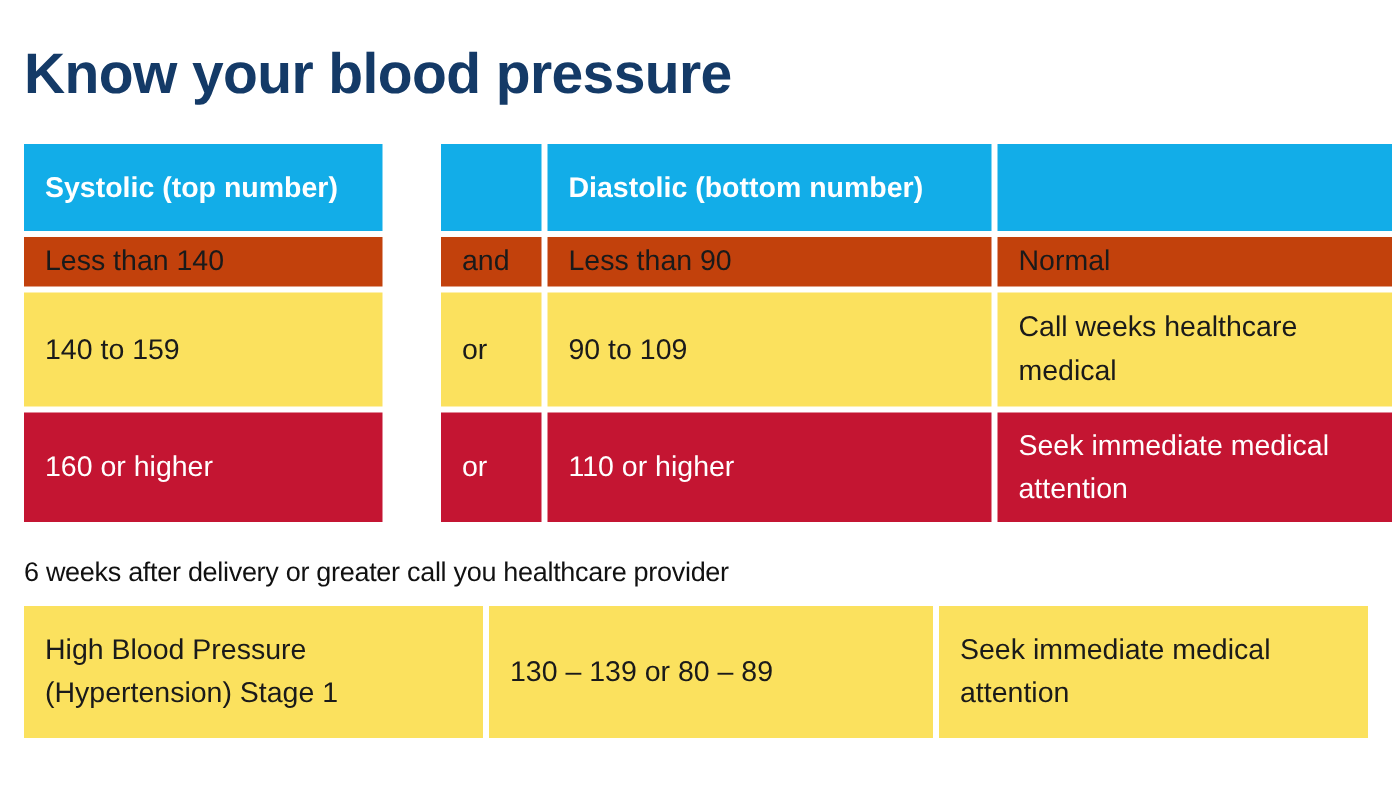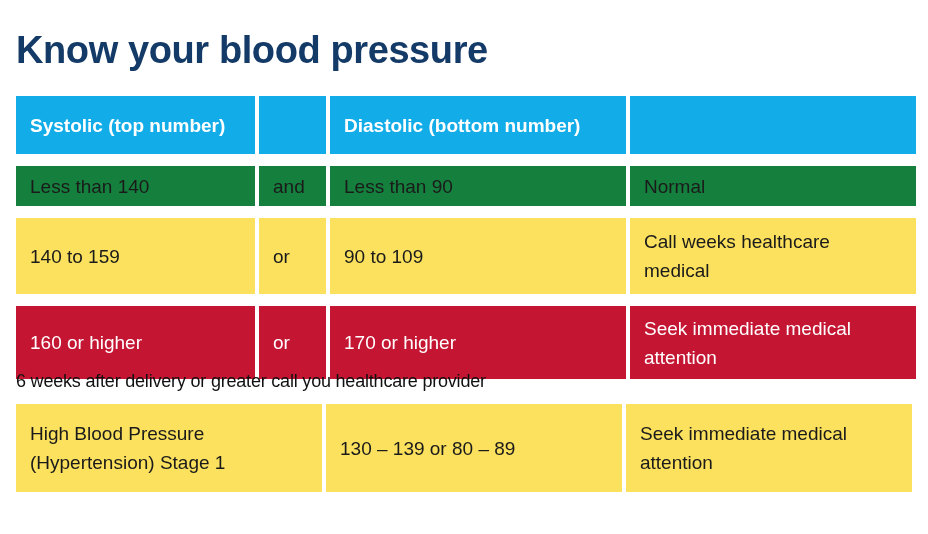--- a/index.html
+++ b/index.html
@@ -36,55 +36,55 @@
   }
 
   
   .table-main {
     position: absolute;
     left: 16px;
     top: 96px;
     width: 896px;
     display: flex;
     flex-direction: column;
-    gap: 12px;
+    gap: 4px;
   }
   .row {
     display: flex;
     gap: 4px;
     width: 100%;
   }
   .cell {
     box-sizing: border-box;
     padding: 0 14px;
     display: flex;
     align-items: center;
     font-size: 19px;
     line-height: 25px;
     color: #1a1a1a;
   }
   .cell .txt { display: block; }
 
   
   .c1 { width: 239px; flex: 0 0 239px; }
-  .c2 { width: 67px;  flex: 0 0 67px; }
+  .c2 { width: 67px;  flex: 0 0 67px; margin-left: 35px; }
   .c3 { width: 296px; flex: 0 0 296px; }
   .c4 { width: 286px; flex: 0 0 286px; }
 
   
   .row-header .cell {
     background: #12ADE8;
     color: #ffffff;
     font-weight: bold;
     font-size: 19px;
     height: 58px;
   }
   .row-normal .cell {
-    background: #15803d;
-    height: 40px;
+    background: #c2410c;
+    height: 33px;
   }
   .row-warn .cell {
     background: #FBE15E;
     height: 76px;
   }
   .row-danger .cell {
     background: #C41532;
     color: #ffffff;
     height: 73px;
   }
@@ -180,21 +180,21 @@
     </div>
 
     <div class="row row-danger">
       <div class="cell c1">
         <span class="txt">160 or higher</span>
       </div>
       <div class="cell c2">
         <span class="txt">or</span>
       </div>
       <div class="cell c3">
-        <span class="txt">170 or higher</span>
+        <span class="txt">110 or higher</span>
       </div>
       <div class="cell c4">
         <span class="multiline">
           <span>Seek immediate medical</span><br>
           <span>attention</span>
         </span>
       </div>
     </div>
 
   </div>

